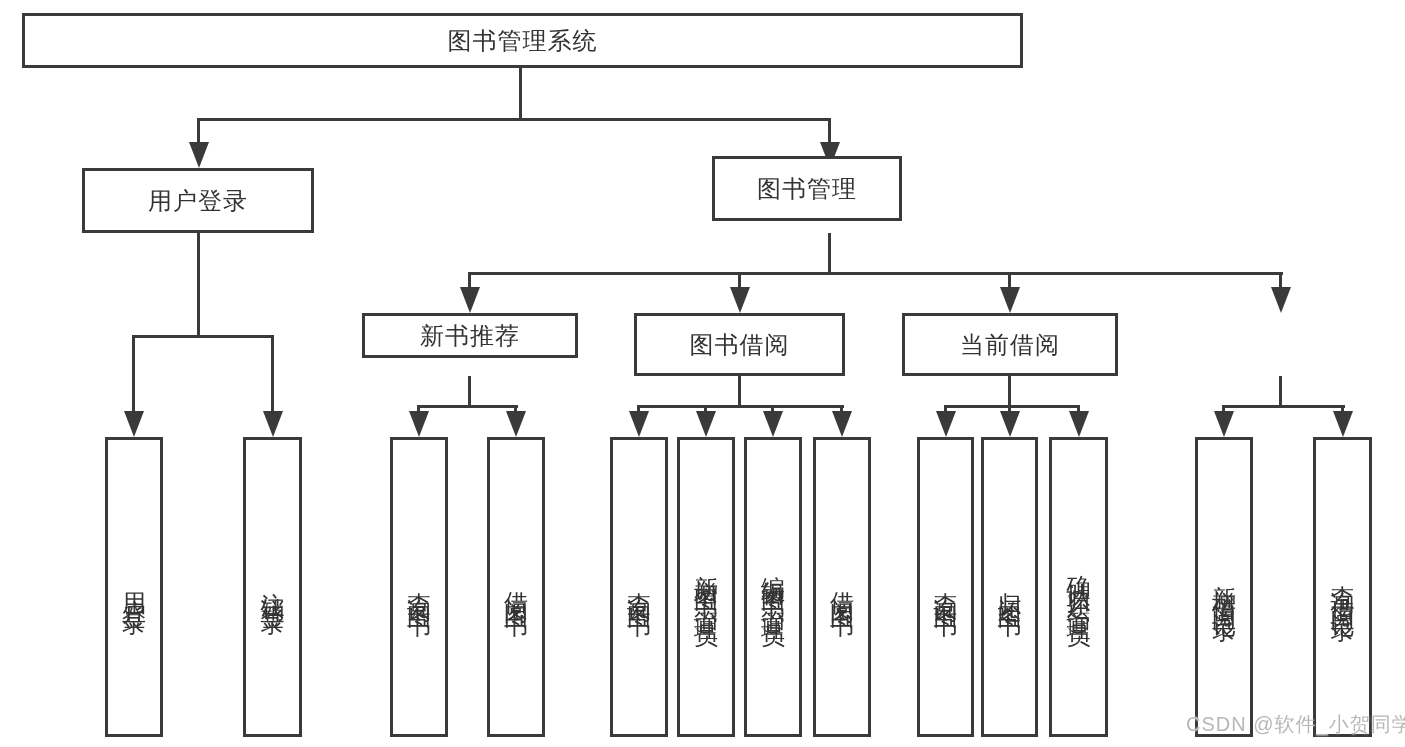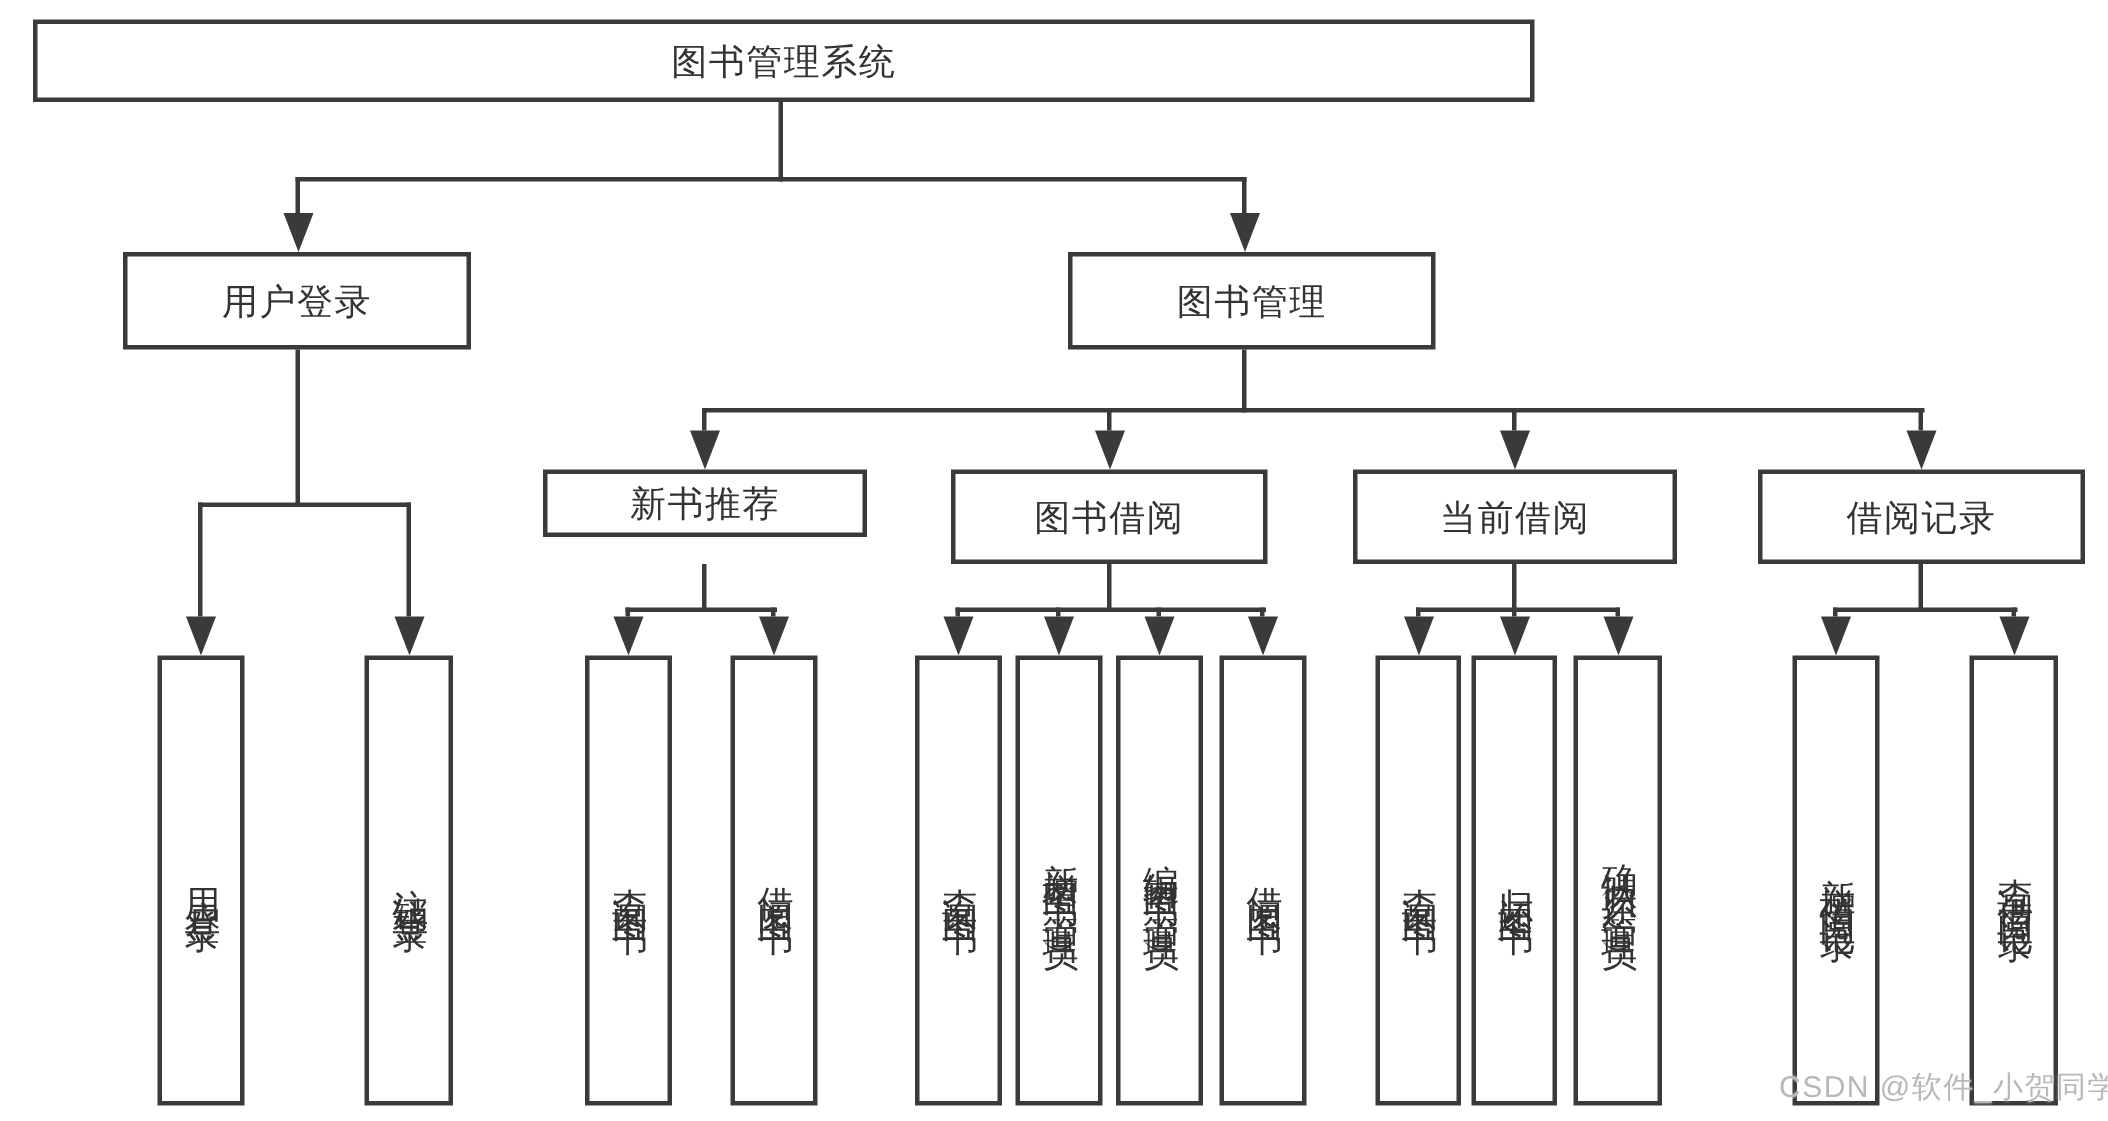--- a/index.html
+++ b/index.html
@@ -38,38 +38,37 @@
 <div id="stage">
 
   <div class="box" style="left:22px;top:13px;width:1001px;height:55px">图书管理系统</div>
 
   <div class="stem" style="left:519px;top:68px;height:53px"></div>
   <div class="rail" style="left:197px;top:118px;width:634px"></div>
   <div class="drop" style="left:197px;top:118px;height:24px"></div>
   <div class="drop" style="left:828px;top:118px;height:24px"></div>
 
   <div class="box" style="left:82px;top:168px;width:232px;height:65px">用户登录</div>
-  <div class="box" style="left:712px;top:168px;width:245px;height:65px">图书管理</div>
+  <div class="box" style="left:712px;top:156px;width:190px;height:65px">图书管理</div>
 
   <div class="stem" style="left:197px;top:233px;height:105px"></div>
   <div class="rail" style="left:132px;top:335px;width:142px"></div>
   <div class="drop" style="left:132px;top:335px;height:76px"></div>
   <div class="drop" style="left:271px;top:335px;height:76px"></div>
 
   <div class="stem" style="left:828px;top:233px;height:42px"></div>
   <div class="rail" style="left:468px;top:272px;width:815px"></div>
   <div class="drop" style="left:468px;top:272px;height:15px"></div>
   <div class="drop" style="left:738px;top:272px;height:15px"></div>
   <div class="drop" style="left:1008px;top:272px;height:15px"></div>
   <div class="drop" style="left:1279px;top:272px;height:15px"></div>
 
   <div class="box" style="left:362px;top:313px;width:216px;height:45px">新书推荐</div>
   <div class="box" style="left:634px;top:313px;width:211px;height:63px">图书借阅</div>
   <div class="box" style="left:902px;top:313px;width:216px;height:63px">当前借阅</div>
-  <div class="box" style="left:1172px;top:313px;width:218px;height:63px">借阅记录</div>
 
   <div class="stem" style="left:468px;top:376px;height:32px"></div>
   <div class="rail" style="left:417px;top:405px;width:101px"></div>
   <div class="drop" style="left:417px;top:405px;height:6px"></div>
   <div class="drop" style="left:514px;top:405px;height:6px"></div>
 
   <div class="stem" style="left:738px;top:376px;height:32px"></div>
   <div class="rail" style="left:637px;top:405px;width:207px"></div>
   <div class="drop" style="left:637px;top:405px;height:6px"></div>
   <div class="drop" style="left:704px;top:405px;height:6px"></div>

